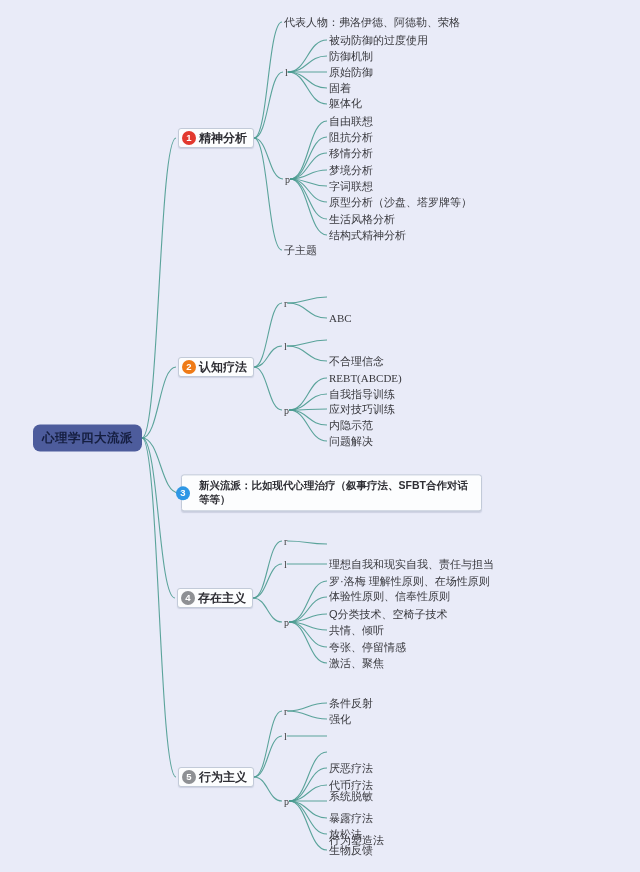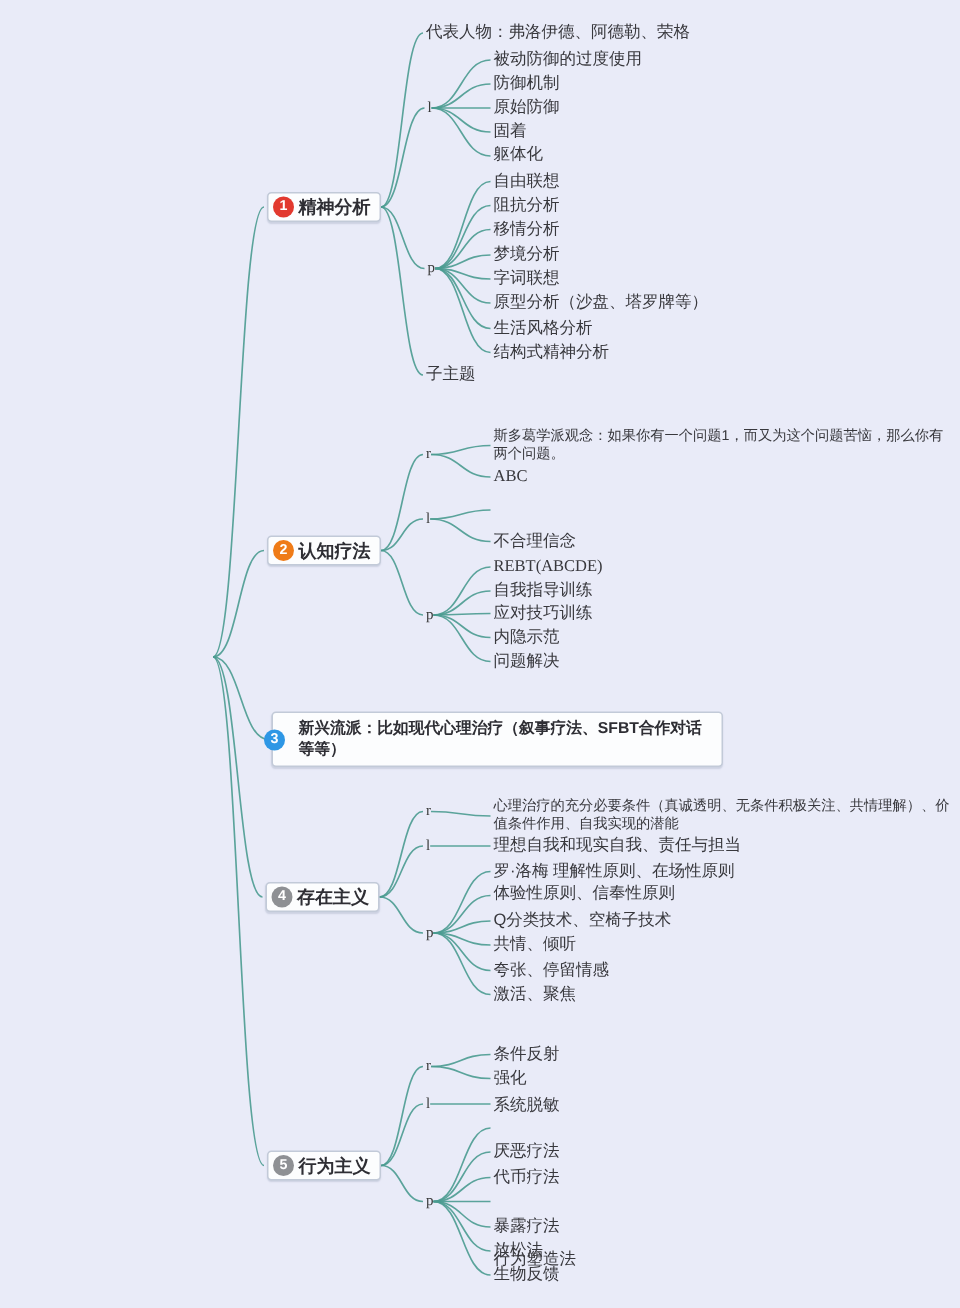--- a/index.html
+++ b/index.html
@@ -134,20 +134,21 @@
         <path d="M 289 801 C 308 801, 308 752, 327 752"></path>
         <path d="M 289 801 C 308 801, 308 768, 327 768"></path>
         <path d="M 289 801 C 308 801, 308 785, 327 785"></path>
         <path d="M 289 801 C 308 801, 308 801, 327 801"></path>
         <path d="M 289 801 C 308 801, 308 818, 327 818"></path>
         <path d="M 289 801 C 308 801, 308 834, 327 834"></path>
         <path d="M 289 801 C 308 801, 308 850, 327 850"></path>
       </g>
   </svg>
 
+  <div class="node root" id="n0" style="left: 33px; top: 438px; background: rgb(77, 92, 156);">心理学四大流派</div>
 
   <div class="node branchbox" id="n1" style="left:178px;top:138px;">
     <span class="num" style="background: rgb(226, 57, 47);">1</span>
     <span>精神分析</span>
   </div>
   <div class="node leaf" style="left:284px;top:22px;">代表人物：弗洛伊德、阿德勒、荣格</div>
   <div class="node tag" id="n1l" style="left:285px;top:72px;">l</div>
   <div class="node leaf" style="left:329px;top:40px;">被动防御的过度使用</div>
   <div class="node leaf" style="left:329px;top:56px;">防御机制</div>
   <div class="node leaf" style="left:329px;top:72px;">原始防御</div>
@@ -162,62 +163,60 @@
   <div class="node leaf" style="left:329px;top:202px;">原型分析（沙盘、塔罗牌等）</div>
   <div class="node leaf" style="left:329px;top:219px;">生活风格分析</div>
   <div class="node leaf" style="left:329px;top:235px;">结构式精神分析</div>
   <div class="node leaf" style="left:284px;top:250px;">子主题</div>
 
   <div class="node branchbox" id="n2" style="left:178px;top:367px;">
     <span class="num" style="background: rgb(239, 123, 23);">2</span>
     <span>认知疗法</span>
   </div>
   <div class="node tag" id="n2r" style="left:284px;top:303px;">r</div>
-  <div class="node leaf wrap" style="left:329px;top:297px;">斯多葛学派观念：如果你有一个问题1，而又为这个问题苦恼，那么你有两个问题。</div>
   <div class="node leaf serif" style="left:329px;top:318px;">ABC</div>
   <div class="node tag" id="n2l" style="left:284px;top:346px;">l</div>
   <div class="node leaf" style="left:329px;top:361px;">不合理信念</div>
   <div class="node tag" id="n2p" style="left:284px;top:410px;">p</div>
   <div class="node leaf serif" style="left:329px;top:378px;">REBT(ABCDE)</div>
   <div class="node leaf" style="left:329px;top:394px;">自我指导训练</div>
   <div class="node leaf" style="left:329px;top:409px;">应对技巧训练</div>
   <div class="node leaf" style="left:329px;top:425px;">内隐示范</div>
   <div class="node leaf" style="left:329px;top:441px;">问题解决</div>
 
   <div class="node widebox" id="n3" style="left:181px;top:493px;">
     <span class="num" style="background: rgb(46, 151, 229);">3</span>
     <span>新兴流派：比如现代心理治疗（叙事疗法、SFBT合作对话等等）</span>
   </div>
 
   <div class="node branchbox" id="n4" style="left:177px;top:598px;">
     <span class="num" style="background: rgb(142, 144, 148);">4</span>
     <span>存在主义</span>
   </div>
   <div class="node tag" id="n4r" style="left:284px;top:541px;">r</div>
-  <div class="node leaf wrap" style="left:329px;top:544px;">心理治疗的充分必要条件（真诚透明、无条件积极关注、共情理解）、价值条件作用、自我实现的潜能</div>
   <div class="node tag" id="n4l" style="left:284px;top:564px;">l</div>
   <div class="node leaf" style="left:329px;top:564px;">理想自我和现实自我、责任与担当</div>
   <div class="node tag" id="n4p" style="left:284px;top:622px;">p</div>
   <div class="node leaf" style="left:329px;top:581px;">罗·洛梅 理解性原则、在场性原则</div>
   <div class="node leaf" style="left:329px;top:597px;font-family:Liberation Mono, monospace;">体验性原则、信奉性原则</div>
   <div class="node leaf" style="left:329px;top:614px;">Q分类技术、空椅子技术</div>
   <div class="node leaf" style="left:329px;top:630px;">共情、倾听</div>
   <div class="node leaf" style="left:329px;top:647px;">夸张、停留情感</div>
   <div class="node leaf" style="left:329px;top:663px;">激活、聚焦</div>
 
   <div class="node branchbox" id="n5" style="left:178px;top:777px;">
     <span class="num" style="background: rgb(142, 144, 148);">5</span>
     <span>行为主义</span>
   </div>
   <div class="node tag" id="n5r" style="left:284px;top:711px;">r</div>
   <div class="node leaf" style="left:329px;top:703px;">条件反射</div>
   <div class="node leaf" style="left:329px;top:719px;">强化</div>
   <div class="node tag" id="n5l" style="left:284px;top:736px;">l</div>
   <div class="node tag" id="n5p" style="left:284px;top:801px;">p</div>
-  <div class="node leaf" style="left:329px;top:737px;text-align:right;">系统脱敏</div>
+  <div class="node leaf" style="left:329px;top:796px;text-align:right;">系统脱敏</div>
   <div class="node leaf" style="left:329px;top:768px;">厌恶疗法</div>
   <div class="node leaf" style="left:329px;top:785px;">代币疗法</div>
   <div class="node leaf" style="left:329px;top:840px;">行为塑造法</div>
   <div class="node leaf" style="left:329px;top:818px;">暴露疗法</div>
   <div class="node leaf" style="left:329px;top:834px;">放松法</div>
   <div class="node leaf" style="left:329px;top:850px;">生物反馈</div>
 
 </div>
 
 </body></html>

